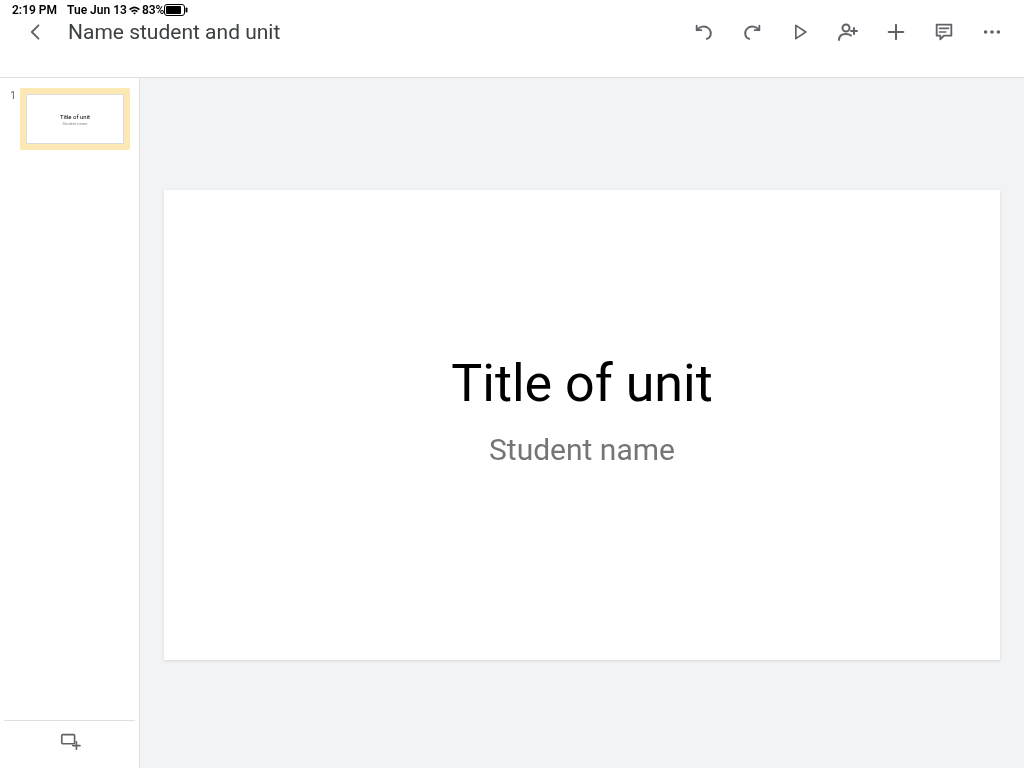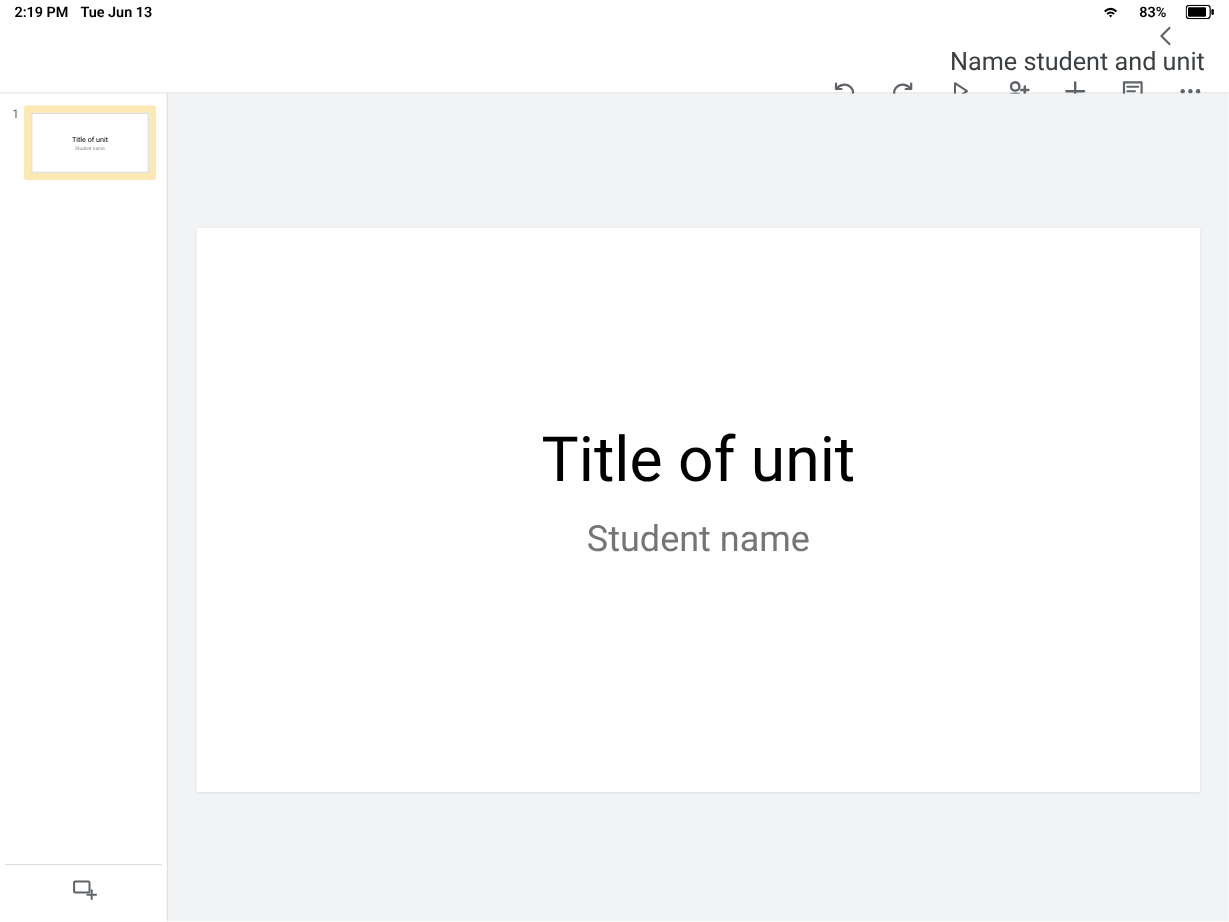--- a/index.html
+++ b/index.html
@@ -7,36 +7,34 @@
       width: 1024px;
       height: 768px;
       font-family: -apple-system, BlinkMacSystemFont, "Segoe UI", Roboto, Arial, sans-serif;
       background: #fff;
       overflow: hidden;
     }
     .status-bar {
       height: 20px;
       display: flex;
       align-items: center;
-      justify-content: space-between;
       padding: 0 12px;
       font-size: 12px;
       font-weight: 600;
     }
     .status-left { display: flex; gap: 10px; }
-    .status-right { display: flex; align-items: center; gap: 16px; }
+    .status-right { display: flex; align-items: center; gap: 0; }
     .wifi-icon { display: inline-block; }
     .battery-icon { display: inline-flex; align-items: center; }
     .toolbar {
       height: 58px;
       display: flex;
-      align-items: flex-end;
+      align-items: flex-start;
       padding: 0 20px 0 24px;
       border-bottom: 1px solid #e0e0e0;
-      flex-direction: column;
     }
     .back-btn { 
       width: 24px; height: 24px; 
       display: flex; align-items: center; justify-content: center;
       cursor: pointer;
       margin-right: 20px;
     }
     .doc-title {
       font-size: 21px;
       color: #3c4043;

